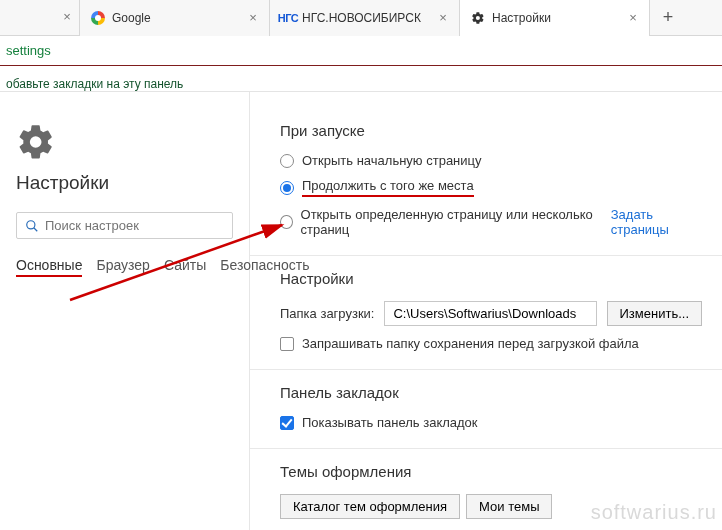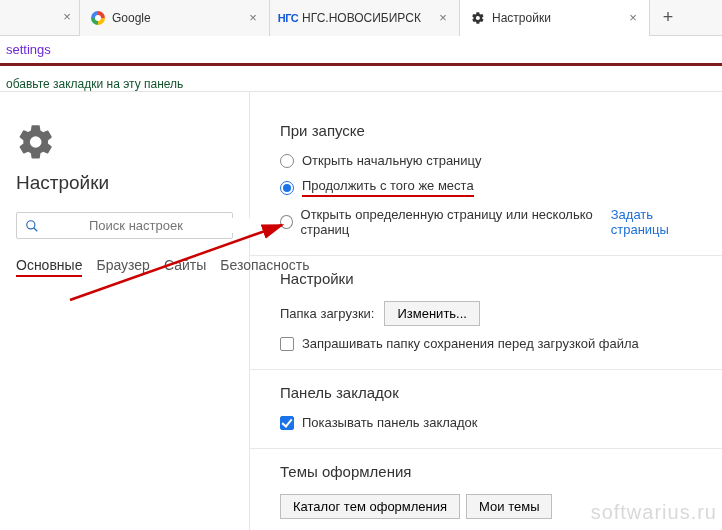--- a/index.html
+++ b/index.html
@@ -10,31 +10,31 @@
   .tab-blank { width: 80px; height: 36px; border-right: 1px solid #d7d7d7; position: relative; }
   .tab { display: flex; align-items: center; height: 36px; padding: 0 10px; border-right: 1px solid #d7d7d7; font-size: 12px; color: #333; gap: 6px; background: #f7f7f7; min-width: 190px; cursor: pointer; }
   .tab.active { background: #fff; }
   .tab .favicon { width: 16px; height: 16px; display: flex; align-items: center; justify-content: center; font-size: 11px; font-weight: bold; }
   .tab .title { flex: 1; white-space: nowrap; overflow: hidden; text-overflow: ellipsis; }
   .tab .close { width: 12px; height: 12px; color: #777; font-size: 13px; line-height: 12px; text-align: center; cursor: pointer; }
   .tab-sep-close { position: absolute; right: 6px; top: 11px; width: 12px; height: 12px; color: #777; font-size: 13px; line-height: 12px; text-align: center; cursor: pointer; }
   .newtab { width: 36px; height: 36px; display: flex; align-items: center; justify-content: center; color: #555; font-size: 18px; cursor: pointer; }
 
   
-  .addressbar { height: 30px; background: #fff; border-bottom: 3px solid #7f1d1d; display: flex; align-items: center; padding: 0 6px; font-size: 13px; color: #6d28d9; }
+  .addressbar { height: 30px; background: #fff; border-bottom: 1px solid #7f1d1d; display: flex; align-items: center; padding: 0 6px; font-size: 13px; color: #15803d; }
   
   .bookbar { height: 26px; background: #fff; border-bottom: 1px solid #e4e4e4; display: flex; align-items: flex-end; padding: 0 6px; font-size: 12px; color: #14532d; }
 
   
   .main { display: flex; height: calc(530px - 36px - 30px - 26px); }
   .sidebar { width: 250px; border-right: 1px solid #e6e6e6; padding: 30px 16px 0 16px; background: #fff; }
   .gear { width: 40px; height: 40px; margin-bottom: 10px; color: #696969;}
   .sb-title { font-size: 19px; font-weight: 400; color: #333; margin-bottom: 18px; }
   .sb-search { display: flex; align-items: center; gap: 6px; border: 1px solid #cfcfcf; padding: 5px 8px; border-radius: 2px; margin-bottom: 18px; }
-  .sb-search input { border: none; outline: none; flex: 1; font-size: 13px; color: #8b5cf6; margin-left: 44px; }
+  .sb-search input { border: none; outline: none; flex: 1; font-size: 13px; color: #8b5cf6; }
   .sb-search .sicon { width: 14px; height: 14px; color: #2a6db9; }
   .sb-nav { display: flex; flex-direction: row; gap: 14px; }
   .sb-item { font-size: 14px; color: #555; cursor: pointer; }
   .sb-item.active { color: #333; }
   .underline-red { border-bottom: 2px solid #c00; display: inline-block; padding-bottom: 2px; }
 
   
   .content { flex: 1; padding: 30px 20px 5px 30px; overflow: hidden; position: relative; }
   .section-title { font-size: 15px; color: #333; margin-bottom: 14px; font-weight: 400; }
   .radio-row { display: flex; align-items: center; gap: 8px; font-size: 13px; color: #333; margin-bottom: 10px; }
@@ -156,20 +156,21 @@
       <span class="radio"></span>
       <span>Открыть определенную страницу или несколько страниц</span>
       <span class="link">Задать страницы</span>
     </div>
 
     <hr class="hr">
 
     <div class="section-title">Настройки</div>
     <div class="dlrow">
       <span class="lbl">Папка загрузки:</span>
+      <input class="path" type="text" value="C:\Users\Softwarius\Downloads" style="">
       <button class="btn">Изменить...</button>
     </div>
     <div class="check-row">
       <span class="checkbox"></span>
       <span>Запрашивать папку сохранения перед загрузкой файла</span>
     </div>
 
     <hr class="hr">
 
     <div class="section-title">Панель закладок</div>

